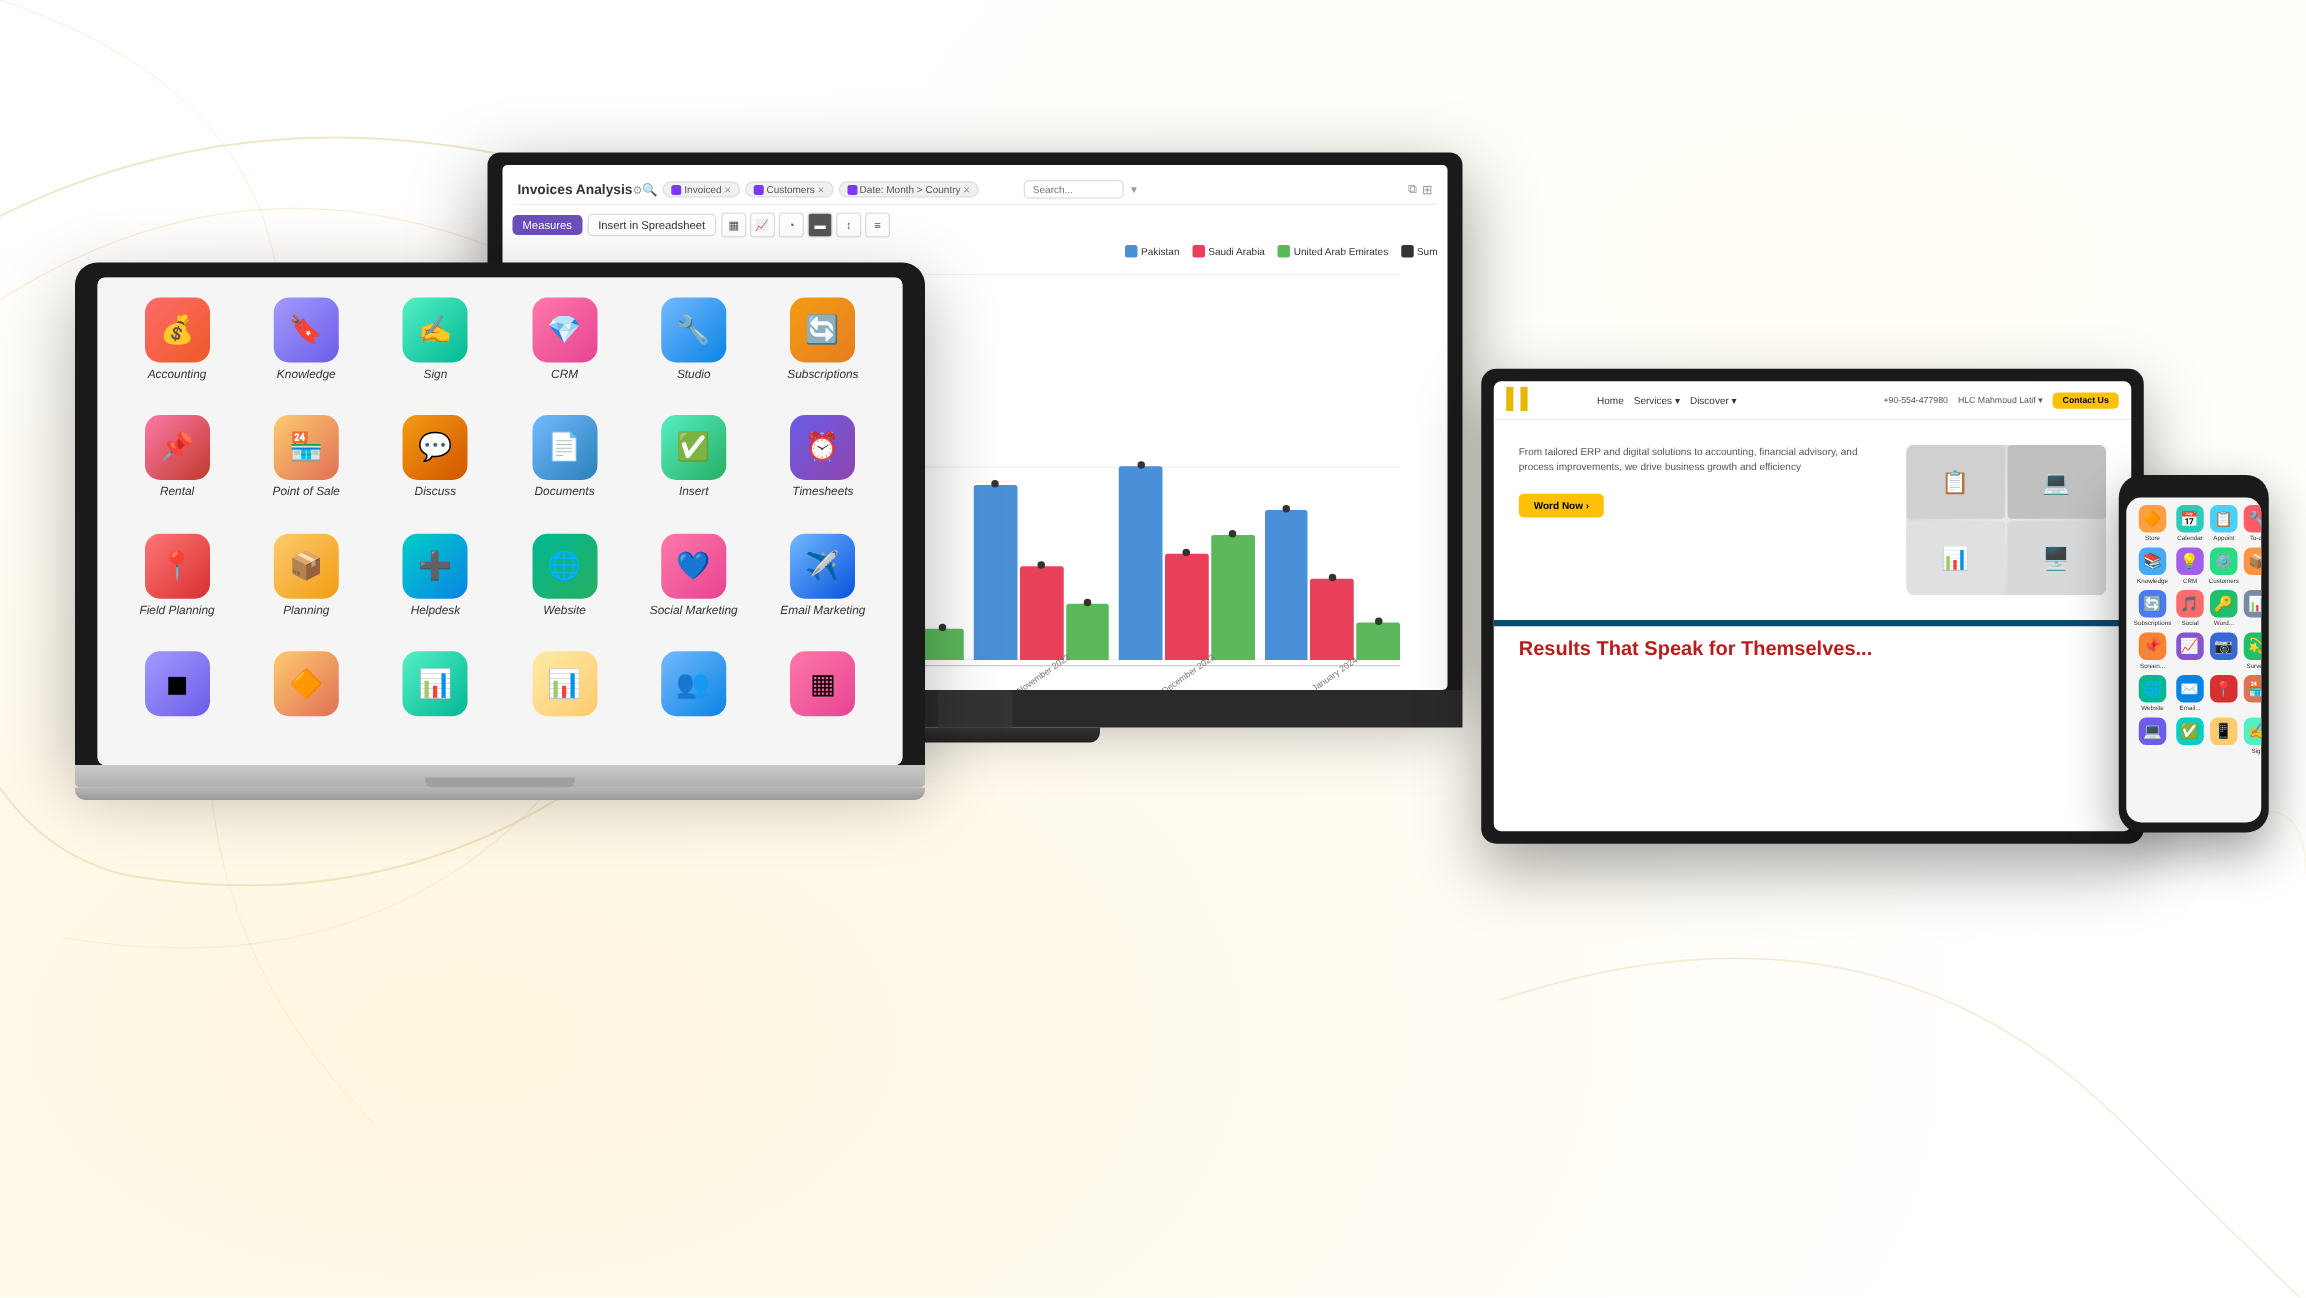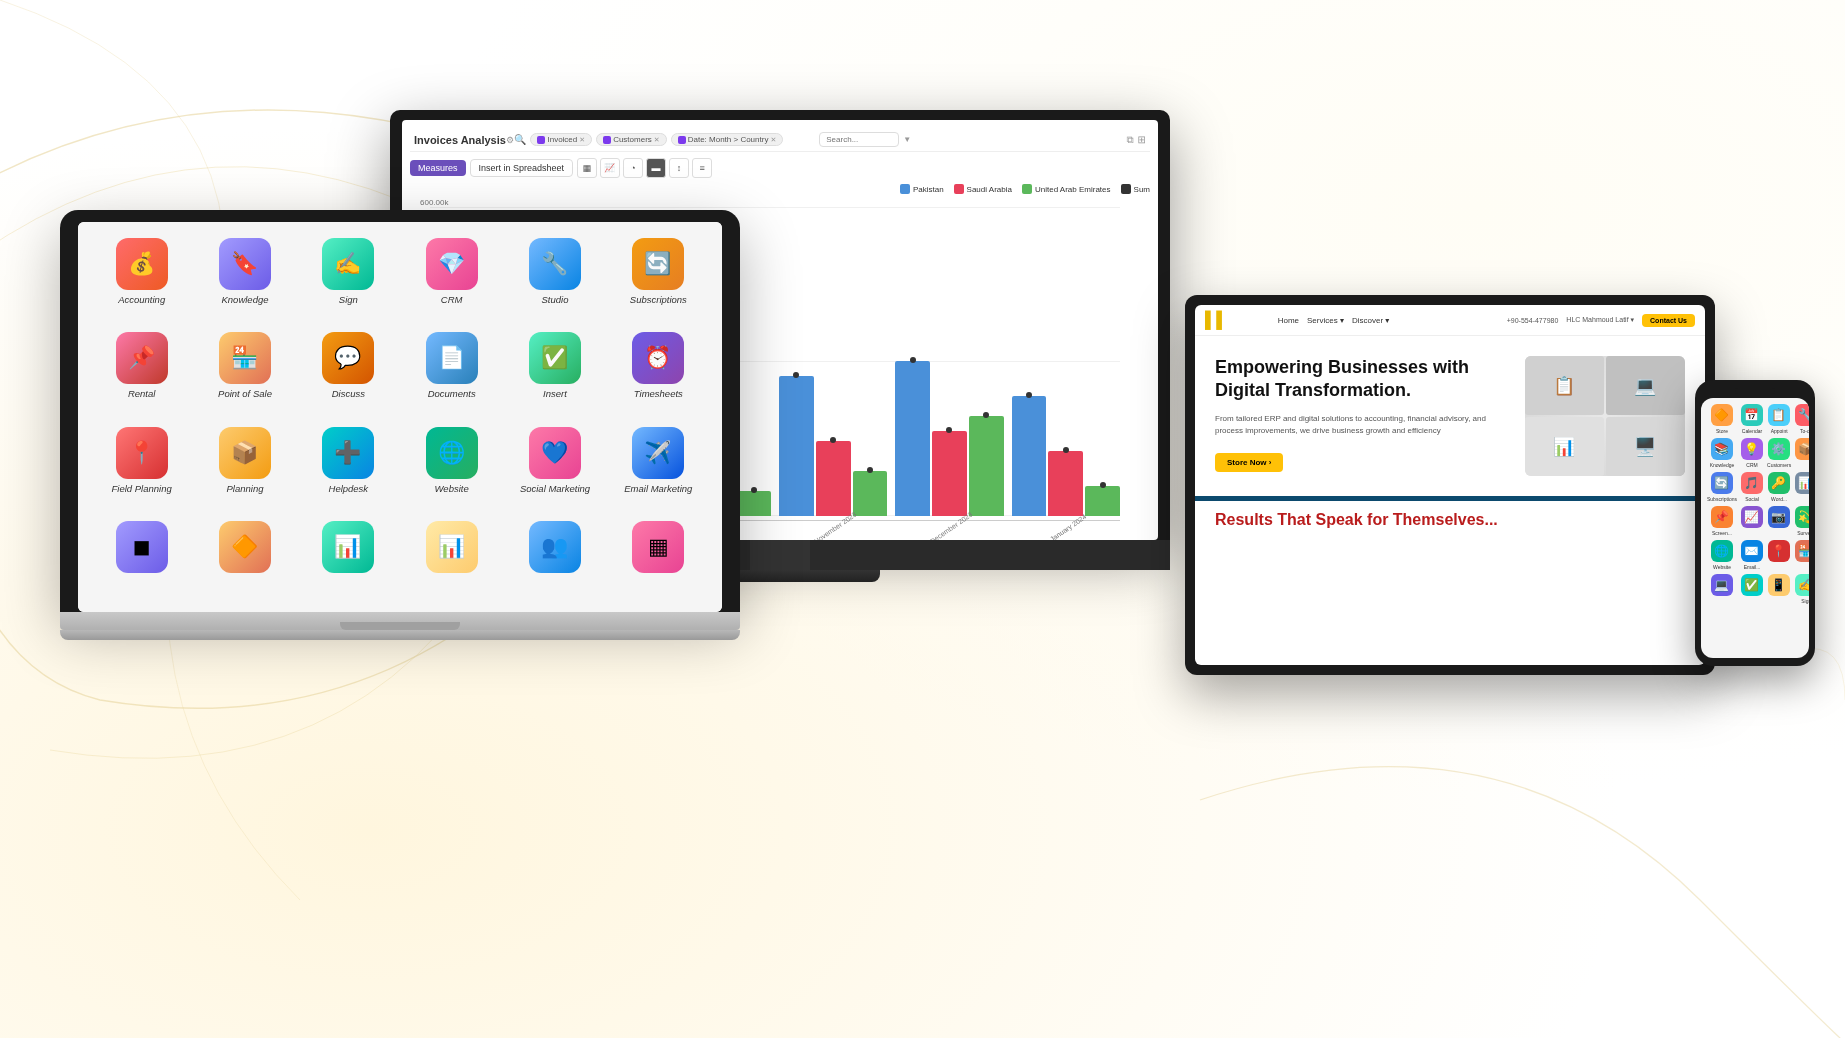--- a/index.html
+++ b/index.html
@@ -103,21 +103,21 @@
       color: #333;
       text-align: center;
       line-height: 1.2;
       font-style: italic;
     }
 
     
     .monitor {
       position: absolute;
       left: 390px;
-      top: 110px;
+      top: 122px;
       width: 780px;
       z-index: 5;
     }
 
     .monitor-screen-outer {
       background: #1a1a1a;
       border-radius: 10px 10px 0 0;
       padding: 10px 12px 0;
       box-shadow: 0 20px 60px rgba(0,0,0,0.4);
     }
@@ -839,23 +839,22 @@
           </div>
           <div class="website-nav-right">
             <span style="font-size:7px;color:#555;">+90-554-477980</span>
             <span style="font-size:7px;color:#555;">HLC Mahmoud Latif ▾</span>
             <button class="btn-contact">Contact Us</button>
           </div>
         </div>
 
         <div class="website-hero">
           <div class="hero-text">
-            <div class="hero-title">Empowering Businesses with Digital Transformation.</div>
             <div class="hero-subtitle">From tailored ERP and digital solutions to accounting, financial advisory, and process improvements, we drive business growth and efficiency</div>
-            <button class="btn-start">Store Now ›</button>
+            <button class="btn-start">Word Now ›</button>
           </div>
           <div class="hero-image">
             <div class="hero-image-inner">
 
               <div style="display:grid;grid-template-columns:1fr 1fr;gap:2px;width:100%;height:100%;">
                 <div style="background:#d0d0d0;border-radius:3px;display:flex;align-items:center;justify-content:center;">
                   <span style="font-size:18px;">📋</span>
                 </div>
                 <div style="background:#c0c0c0;border-radius:3px;display:flex;align-items:center;justify-content:center;">
                   <span style="font-size:18px;">💻</span>

